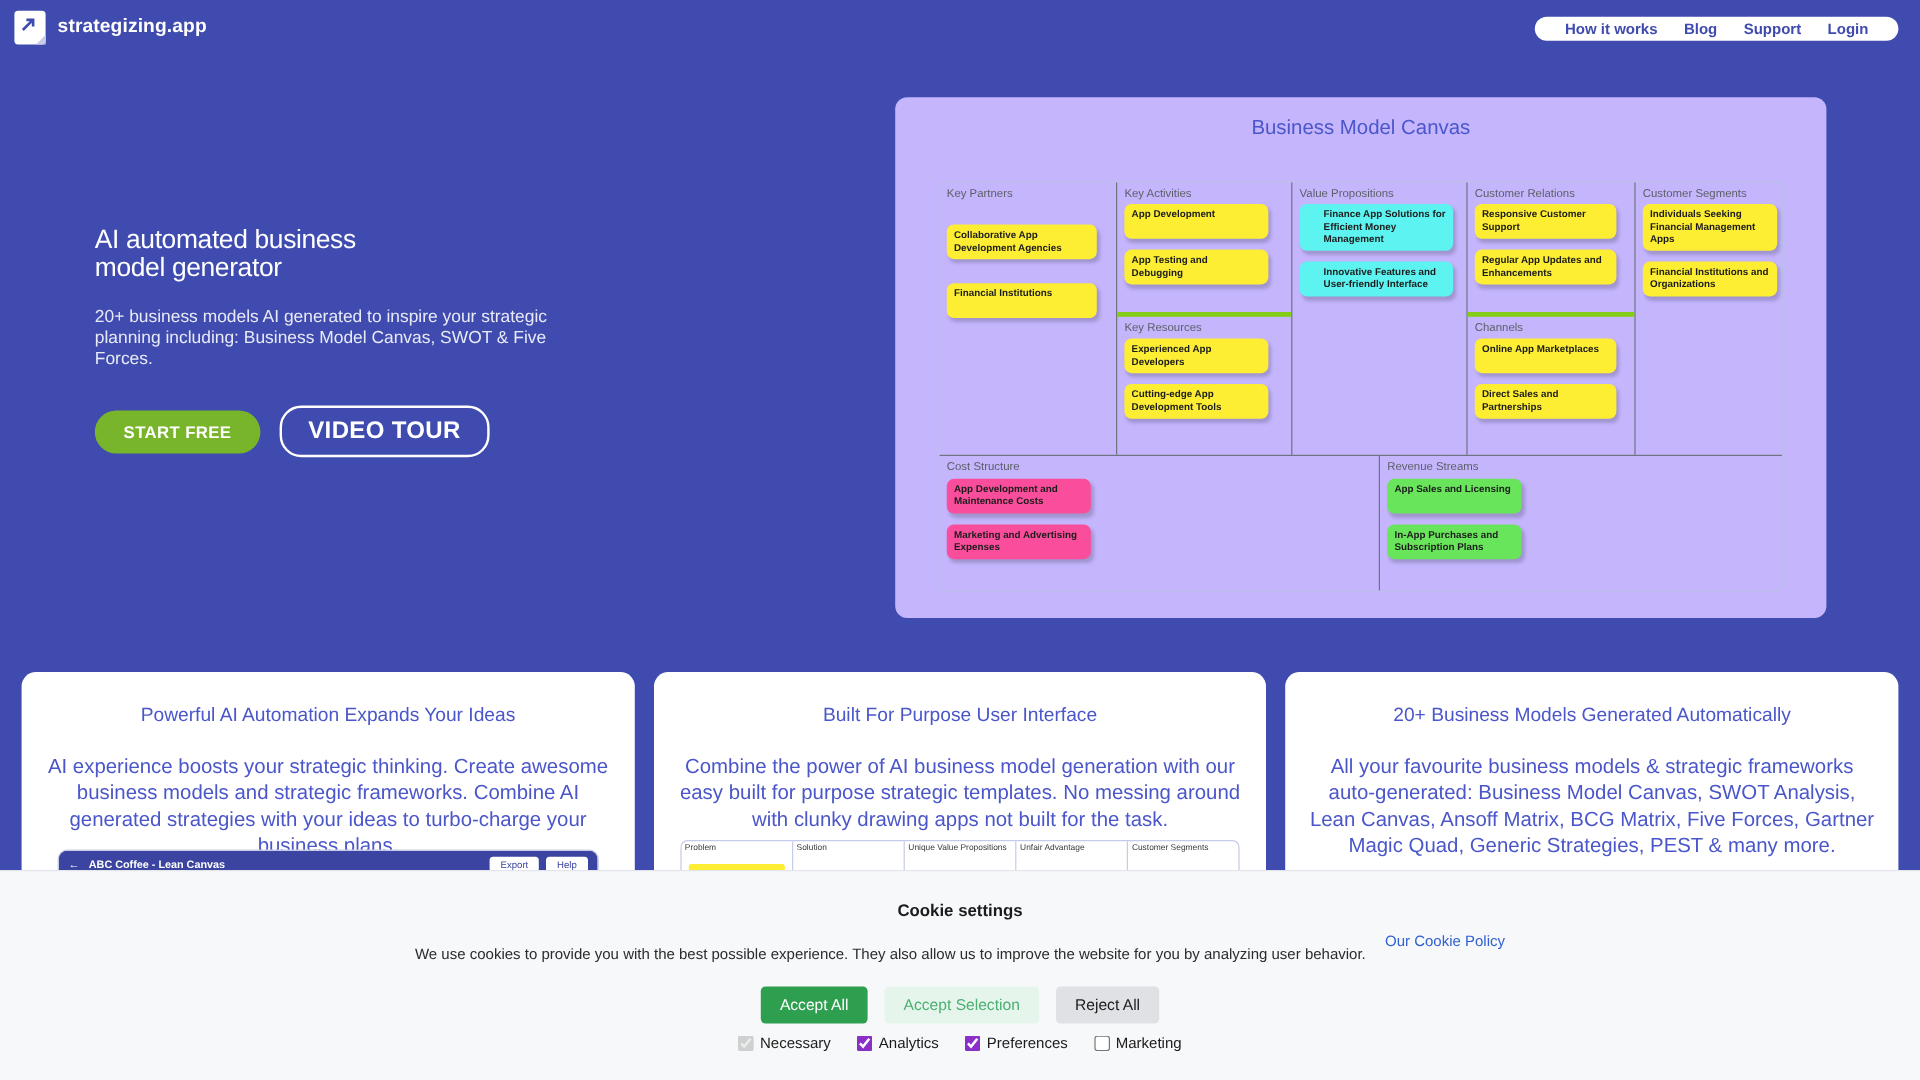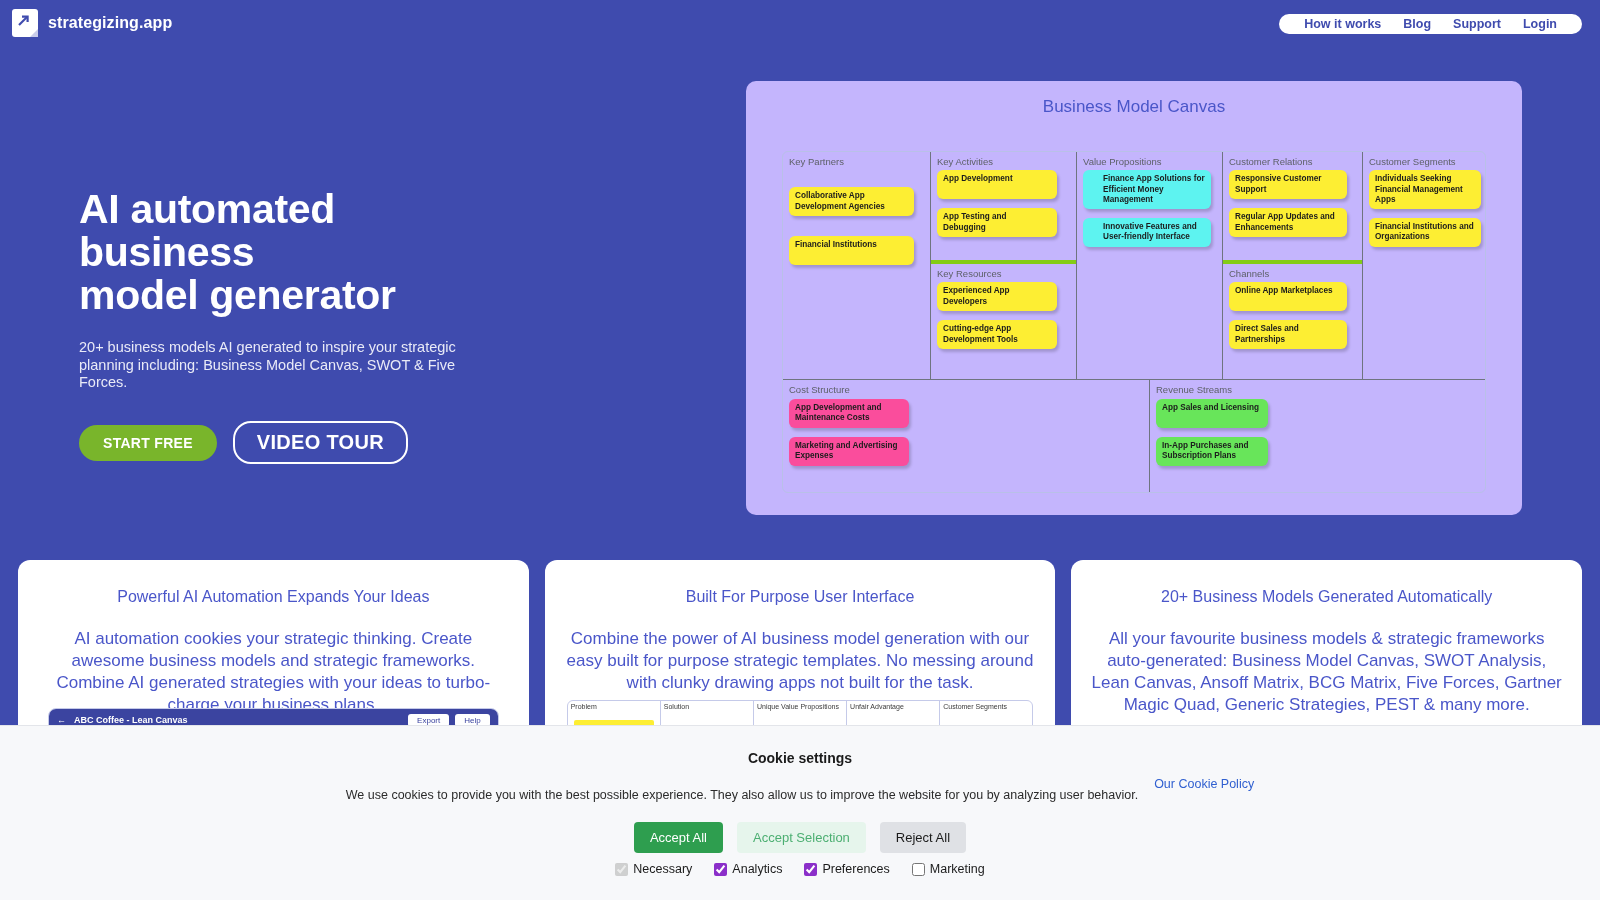--- a/index.html
+++ b/index.html
@@ -38,21 +38,21 @@
     margin-right: 8px; margin-top: 2px;
   }
   .nav-link {
     color: #3f4bae; font-size: 12.5px; font-weight: bold;
     text-decoration: none; padding: 0 11px; white-space: nowrap; line-height: 20px;
   }
 
   
   .hero-left { position: absolute; left: 79px; top: 188px; width: 430px; }
   .hero-title {
-    color: #ffffff; font-size: 41px; font-weight: bold; line-height: 1.05;
+    color: #ffffff; font-size: 22px; font-weight: normal; line-height: 1.05;
     letter-spacing: -0.3px;
   }
   .hero-sub {
     color: #e9eaf7; font-size: 14.5px; line-height: 1.2; margin-top: 22px; width: 390px;
   }
   .hero-btns { display: flex; align-items: center; gap: 16px; margin-top: 30px; }
   .btn-start {
     background: #79b52b; color: #ffffff; font-size: 14px; font-weight: bold;
     border: none; border-radius: 18px; padding: 10px 24px; cursor: pointer;
     letter-spacing: .3px;
@@ -268,21 +268,21 @@
           <div class="note green w112">In-App Purchases and Subscription Plans</div>
         </div>
       </div>
     </div>
   </div>
 
   <div class="cards">
 
     <div class="card">
       <div class="card-title">Powerful AI Automation Expands Your Ideas</div>
-      <div class="card-body">AI automation cookies your strategic thinking. Create awesome business models and strategic frameworks. Combine AI generated strategies with your ideas to turbo-charge your business plans.</div>
+      <div class="card-body">AI experience boosts your strategic thinking. Create awesome business models and strategic frameworks. Combine AI generated strategies with your ideas to turbo-charge your business plans.</div>
       <div class="prev1">
         <div class="prev1-bar">
           <div class="prev1-bar-left">
             <span class="prev1-back">←</span>
             <span class="prev1-title">ABC Coffee - Lean Canvas</span>
           </div>
           <div style="display:flex">
             <span class="prev1-btn">Export</span>
             <span class="prev1-btn">Help</span>
           </div>

